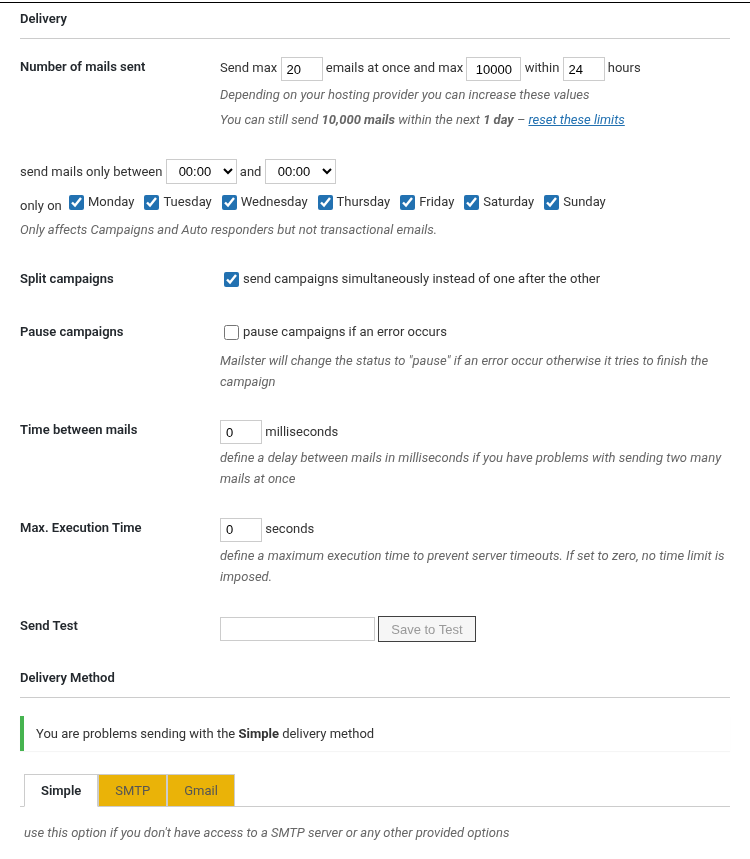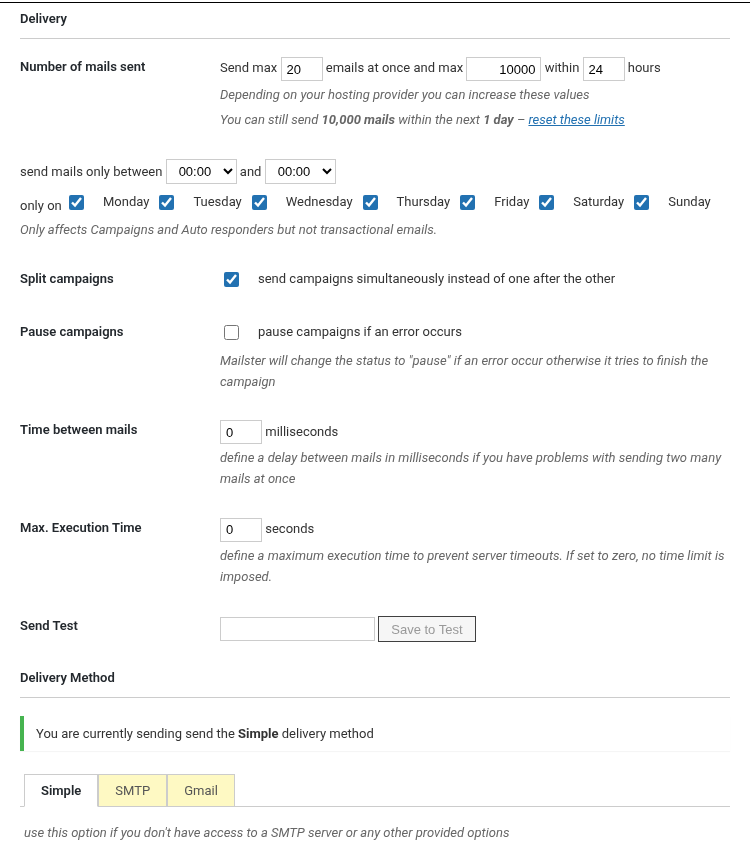--- a/index.html
+++ b/index.html
@@ -50,34 +50,33 @@
   }
   input[type="text"], input[type="number"] {
     border: 1px solid #ccc;
     padding: 3px 5px;
     font-size: 13px;
     height: 24px;
     vertical-align: middle;
   }
   .ib { display:inline-block; }
   .w-small { width: 42px; }
-  .w-med { width: 75px; text-align:right; }
+  .w-med { width: 55px; text-align:center; }
   .w-test { width: 155px; }
   select {
     border: 1px solid #ccc;
     padding: 2px 8px;
     font-size: 13px;
     height: 25px;
     background: #fff;
   }
   .checkbox-wrap {
     display: inline-flex;
     align-items: center;
     margin-right: 6px;
-    gap: 15px;
   }
   input[type="checkbox"] {
     width: 15px;
     height: 15px;
     margin-right: 4px;
     accent-color: #2271b1;
     vertical-align: middle;
   }
   a.link { color: #2271b1; text-decoration: underline; }
   strong { font-weight: 700; }
@@ -90,21 +89,21 @@
   }
   .tabs {
     border-bottom: 1px solid #ccc;
     display: flex;
     padding-left: 4px;
   }
   .tab {
     border: 1px solid #ccc;
     padding: 8px 16px;
     margin-right: 0;
-    background: #fef9c3;
+    background: #eab308;
     cursor: pointer;
     position: relative;
     top: 1px;
     font-size: 13px;
     color: #555;
   }
   .tab.active {
     background: #fff;
     border-bottom: 1px solid #fff;
     font-weight: 600;
@@ -232,21 +231,21 @@
   <div class="label-col">Send Test</div>
   <div class="field-col">
     <input type="text" class="w-test" style="">
     <button class="btn">Save to Test</button>
   </div>
 </div>
 
 <h2>Delivery Method</h2>
 
 <div class="notice">
-  <span>You are currently sending send the </span><strong>Simple</strong><span> delivery method</span>
+  <span>You are problems sending with the </span><strong>Simple</strong><span> delivery method</span>
 </div>
 
 <div class="tabs">
   <div class="tab active">Simple</div>
   <div class="tab">SMTP</div>
   <div class="tab">Gmail</div>
 </div>
 
 <div class="tab-content">
   <div class="tab-desc">use this option if you don't have access to a SMTP server or any other provided options</div>

